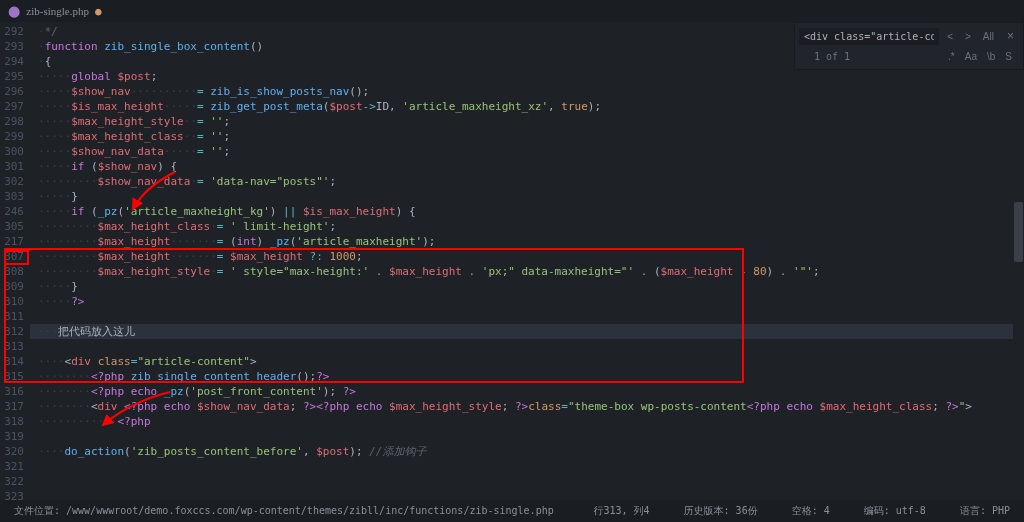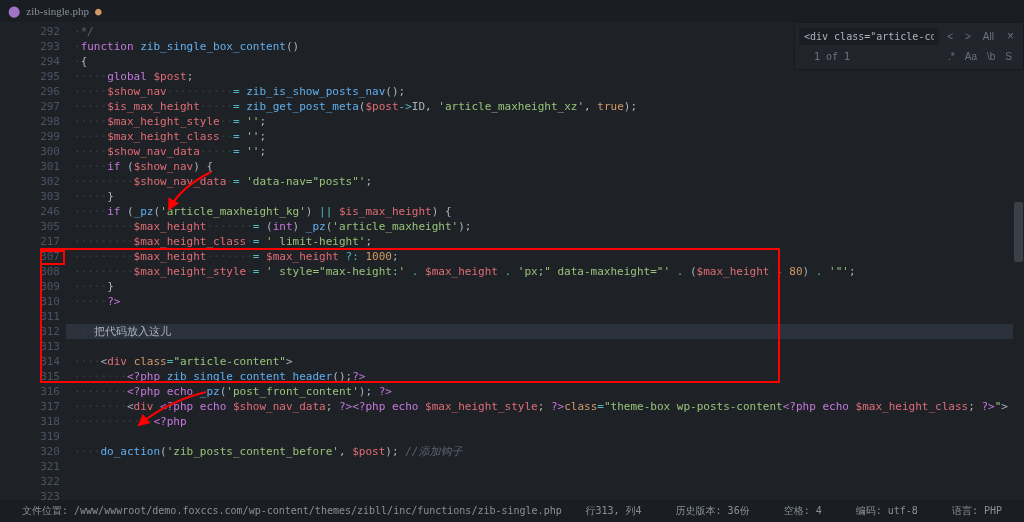--- a/index.html
+++ b/index.html
@@ -1,36 +1,36 @@
 <!DOCTYPE html>
 <html><head>
 <meta charset="utf-8">
 <style>
 *{margin:0;padding:0;box-sizing:border-box;}
 body{background:#1e2227;font-family:Consolas,monospace;font-size:11px;color:#abb2bf;width:1024px;height:522px;overflow:hidden;position:relative;}
 .titlebar{height:22px;background:#1a1e23;display:flex;align-items:center;padding:0 8px;color:#8a8f99;font-size:11px;}
 .titlebar .mod{color:#d19a66;margin-left:6px;}
-.editor{display:flex;height:478px;position:relative;margin-left:36px;}
+.editor{display:flex;height:478px;position:relative;}
 .gutter{width:30px;text-align:right;color:#4b5263;padding-top:2px;user-select:none;}
 .gutter div{height:15px;line-height:15px;padding-right:6px;}
 .code{flex:1;padding-top:2px;position:relative;overflow:hidden;}
 .line{height:15px;line-height:15px;white-space:pre;padding-left:8px;position:relative;}
 .line.active{background:#2c323c;}
 .k{color:#c678dd;}.f{color:#61afef;}.v{color:#e06c75;}.s{color:#98c379;}.n{color:#d19a66;}.p{color:#abb2bf;}.c{color:#5c6370;font-style:italic;}.o{color:#56b6c2;}.t{color:#e06c75;}.a{color:#d19a66;}
 .guide{color:#3b4048;}
 .redbox{position:absolute;border:2px solid #ff0000;pointer-events:none;}
 .arrow{position:absolute;pointer-events:none;}
 .search{position:absolute;top:22px;right:0;width:230px;background:#21252b;border:1px solid #181a1f;padding:4px;font-size:10px;color:#abb2bf;z-index:10;}
 .search-row{display:flex;align-items:center;gap:4px;margin-bottom:3px;}
 .search-input{flex:1;background:#1b1d23;border:none;color:#abb2bf;padding:3px 5px;font-family:inherit;font-size:10px;}
 .search-btn{background:transparent;border:none;color:#6b7280;cursor:pointer;padding:2px 4px;font-size:10px;}
 .close-btn{background:transparent;border:none;color:#6b7280;cursor:pointer;padding:2px 5px;font-size:12px;}
 .search-info{display:flex;justify-content:space-between;align-items:center;color:#6b7280;font-size:10px;padding:1px 3px;margin-left:12px;}
 .search-opts{display:flex;gap:2px;}
-.statusbar{position:absolute;bottom:0;left:0;right:0;height:22px;background:#1a1e23;display:flex;align-items:center;padding:0 22px;color:#8a8f99;font-size:10px;}
+.statusbar{position:absolute;bottom:0;left:0;right:0;height:22px;background:#1a1e23;display:flex;align-items:center;padding:0 14px;color:#8a8f99;font-size:10px;}
 .statusbar .right{margin-left:auto;display:flex;gap:34px;align-items:flex-end;}
 .scrollbar-track{position:absolute;right:0;top:0;width:11px;height:100%;background:#1e2227;}
 .scrollbar-thumb{position:absolute;right:1px;width:9px;background:#3b4048;border-radius:2px;}
 </style>
 </head>
 <body>
 
 <div class="titlebar">
   <span style="color:#a074c4;">⬤</span>
   <span style="margin-left:6px;font-family:Liberation Serif, serif;">zib-single.php</span>
@@ -100,22 +100,22 @@
       <div class="line"><span class="guide">·····</span><span class="k">global</span> <span class="v">$post</span><span class="p">;</span></div>
       <div class="line"><span class="guide">·····</span><span class="v">$show_nav</span><span class="guide">··········</span><span class="o">=</span> <span class="f">zib_is_show_posts_nav</span><span class="p">();</span></div>
       <div class="line"><span class="guide">·····</span><span class="v">$is_max_height</span><span class="guide">·····</span><span class="o">=</span> <span class="f">zib_get_post_meta</span><span class="p">(</span><span class="v">$post</span><span class="o">-&gt;</span><span class="p">ID, </span><span class="s">'article_maxheight_xz'</span><span class="p">, </span><span class="n">true</span><span class="p">);</span></div>
       <div class="line"><span class="guide">·····</span><span class="v">$max_height_style</span><span class="guide">··</span><span class="o">=</span> <span class="s">''</span><span class="p">;</span></div>
       <div class="line"><span class="guide">·····</span><span class="v">$max_height_class</span><span class="guide">··</span><span class="o">=</span> <span class="s">''</span><span class="p">;</span></div>
       <div class="line"><span class="guide">·····</span><span class="v">$show_nav_data</span><span class="guide">·····</span><span class="o">=</span> <span class="s">''</span><span class="p">;</span></div>
       <div class="line"><span class="guide">·····</span><span class="k">if</span> <span class="p">(</span><span class="v">$show_nav</span><span class="p">) {</span></div>
       <div class="line"><span class="guide">·········</span><span class="v">$show_nav_data</span><span class="guide">·</span><span class="o">=</span> <span class="s">'data-nav="posts"'</span><span class="p">;</span></div>
       <div class="line"><span class="guide">·····</span><span class="p">}</span></div>
       <div class="line"><span class="guide">·····</span><span class="k">if</span> <span class="p">(</span><span class="f">_pz</span><span class="p">(</span><span class="s">'article_maxheight_kg'</span><span class="p">) </span><span class="o">||</span> <span class="v">$is_max_height</span><span class="p">) {</span></div>
+      <div class="line"><span class="guide">·········</span><span class="v">$max_height_class</span><span class="guide">·</span><span class="o">=</span> <span class="s">' limit-height'</span><span class="p">;</span></div>
       <div class="line"><span class="guide">·········</span><span class="v">$max_height</span><span class="guide">·······</span><span class="o">=</span> <span class="p">(</span><span class="k">int</span><span class="p">) </span><span class="f">_pz</span><span class="p">(</span><span class="s">'article_maxheight'</span><span class="p">);</span></div>
-      <div class="line"><span class="guide">·········</span><span class="v">$max_height_class</span><span class="guide">·</span><span class="o">=</span> <span class="s">' limit-height'</span><span class="p">;</span></div>
       <div class="line"><span class="guide">·········</span><span class="v">$max_height</span><span class="guide">·······</span><span class="o">=</span> <span class="v">$max_height</span> <span class="o">?:</span> <span class="n">1000</span><span class="p">;</span></div>
       <div class="line"><span class="guide">·········</span><span class="v">$max_height_style</span><span class="guide">·</span><span class="o">=</span> <span class="s">' style="max-height:'</span> <span class="o">.</span> <span class="v">$max_height</span> <span class="o">.</span> <span class="s">'px;" data-maxheight="'</span> <span class="o">.</span> <span class="p">(</span><span class="v">$max_height</span> <span class="o">-</span> <span class="n">80</span><span class="p">) </span><span class="o">.</span> <span class="s">'"'</span><span class="p">;</span></div>
       <div class="line"><span class="guide">·····</span><span class="p">}</span></div>
       <div class="line"><span class="guide">·····</span><span class="k">?&gt;</span></div>
       <div class="line"></div>
       <div class="line active"><span class="guide">···</span><span class="p">把代码放入这儿</span></div>
       <div class="line"></div>
       <div class="line"><span class="guide">····</span><span class="p">&lt;</span><span class="t">div</span> <span class="a">class</span><span class="o">=</span><span class="s">"article-content"</span><span class="p">&gt;</span></div>
       <div class="line"><span class="guide">········</span><span class="k">&lt;?php</span> <span class="f">zib_single_content_header</span><span class="p">();</span><span class="k">?&gt;</span></div>
       <div class="line"><span class="guide">········</span><span class="k">&lt;?php</span> <span class="k">echo</span> <span class="f">_pz</span><span class="p">(</span><span class="s">'post_front_content'</span><span class="p">); </span><span class="k">?&gt;</span></div>

